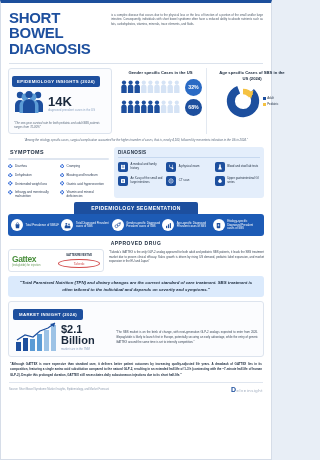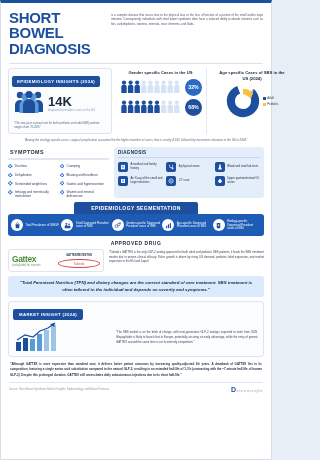--- a/index.html
+++ b/index.html
@@ -600,20 +600,25 @@
             <rect x="16" y="17" width="5" height="12"></rect>
             <rect x="23" y="12" width="5" height="17"></rect>
           </g>
           <g fill="#9dc3e6">
             <rect x="30" y="8" width="5" height="21"></rect>
             <rect x="37" y="3" width="5" height="26"></rect>
           </g>
           <polyline points="3,18 11,13 19,15 26,9 34,6 41,1" fill="none" stroke="#1d4f9e" stroke-width="1.2"></polyline>
           <polygon points="41,1 36,2 40,5" fill="#1d4f9e"></polygon>
         </svg>
+        <div>
+          <div class="mi-num">$2.1</div>
+          <div class="mi-num">Billion</div>
+          <div class="mi-sub">market size in the 7MM</div>
+        </div>
       </div>
       <div class="mi-text">"The SBS market is on the brink of change, with next-generation GLP-2 analogs expected to enter from 2026. Glepaglutide is likely to launch first in Europe, potentially securing an early advantage, while the entry of generic GATTEX around the same time is set to intensify competition."</div>
     </div>
   </div>
 
   <div class="foot-quote">"Although GATTEX is more expensive than standard care, it delivers better patient outcomes by increasing quality-adjusted life years. A drawback of GATTEX lies in its composition, featuring a single amino acid substitution compared to the natural GLP-2, resulting in an extended half-life of 1-3 h (contrasting with the ~7-minute half-life of human GLP-2). Despite this prolonged duration, GATTEX still necessitates daily subcutaneous injections due to its short half-life."</div>
   <div class="foot-rule"></div>
   <div class="foot-bar">
     <div class="src">Source: Short Bowel Syndrome Market Insights, Epidemiology, and Market Forecast</div>
     <div class="brand">

